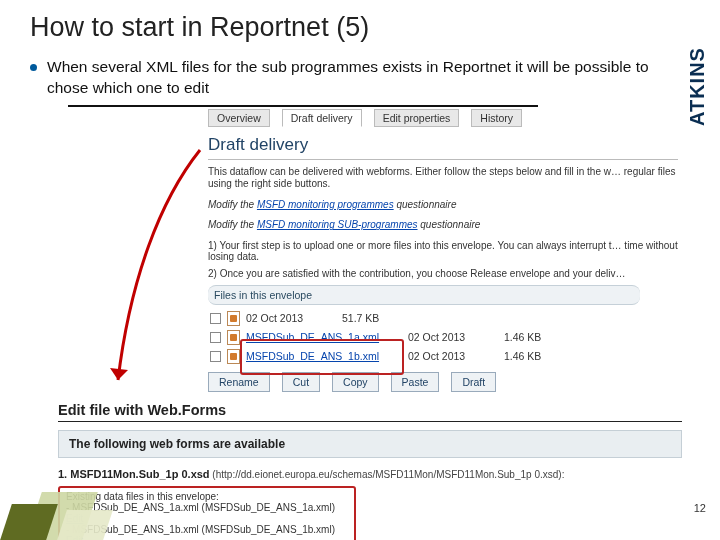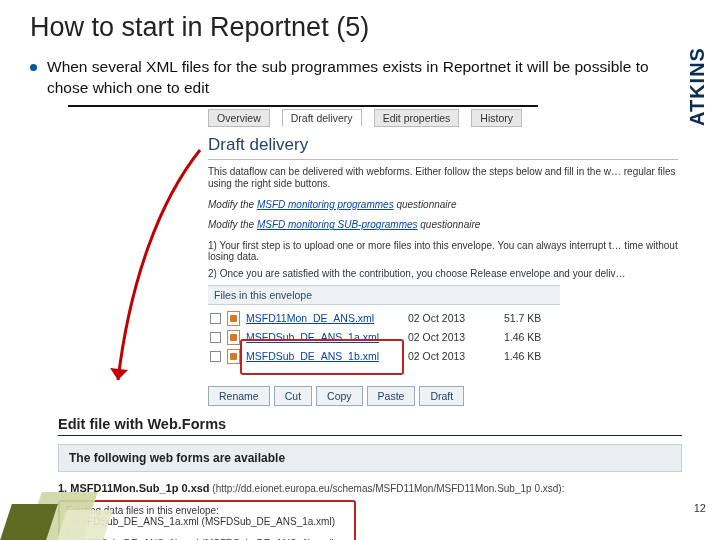--- a/index.html
+++ b/index.html
@@ -21,31 +21,31 @@
   .shot { margin: 2px 0 0 178px; width: 480px; font-size: 10.5px; color: #333; }
   .tabs { display: flex; gap: 12px; }
   .tab { background: #e8e8e8; border: 1px solid #bbb; padding: 2px 8px; font-size: 10.5px; }
   .tab.sel { background: #fff; border-bottom: 1px solid #fff; }
   .hdr { color: #246; font-size: 17px; margin: 8px 0 4px; }
   .underline { border-top: 1px solid #bbb; width: 470px; margin: 2px 0 6px; }
   .para { font-size: 10px; color: #333; margin: 4px 0 8px; line-height: 1.25; }
   .italic { font-style: italic; }
   .link { color: #0645ad; text-decoration: underline; cursor: pointer; }
   .steps { font-size: 10px; color: #333; margin: 6px 0; }
-  .files-hdr { background: #eef2f5; border-top: 1px solid #c5d0d8; border-bottom: 1px solid #c5d0d8; padding: 3px 6px; font-size: 10.5px; color: #2a4a60; width: 352px; margin-top: 6px; }
+  .files-hdr { background: #eef2f5; border-top: 1px solid #c5d0d8; border-bottom: 1px solid #c5d0d8; padding: 3px 6px; font-size: 10.5px; color: #2a4a60; width: 432px; margin-top: 6px; border-radius: 8px; }
   .files { margin: 4px 0 6px; }
   .file-row { display: flex; align-items: center; gap: 6px; font-size: 10.5px; color: #333; padding: 2px 2px; }
   .cb { width: 11px; height: 11px; border: 1px solid #888; background: #fff; display: inline-block; }
   .xml-ico { width: 13px; height: 15px; background: #fff; border: 1px solid #b85; position: relative; }
   .xml-ico::before { content: ""; position: absolute; left: 2px; top: 3px; width: 7px; height: 7px; background: #d27a2c; border-radius: 1px; }
   .filename { flex: 0 0 156px; }
   .filedate { flex: 0 0 90px; color: #333; }
   .filesize { flex: 0 0 52px; color: #333; }
   .highlight-box { position: absolute; border: 2px solid #b22; border-radius: 3px; pointer-events: none; }
-  .btn-row { display: flex; gap: 4px; margin-top: 20px; }
+  .btn-row { display: flex; gap: 12px; margin-top: 6px; }
   .btn { background: #eef2f5; border: 1px solid #9ab; color: #246; font-size: 10.5px; padding: 3px 10px; }
 
   
   .arrow { position: absolute; left: 100px; top: 140px; width: 110px; height: 260px; pointer-events: none; }
   .arrow svg { width: 100%; height: 100%; }
 
   .section2 { margin: 10px 0 0 28px; width: 624px; }
   .sec2-title { font-size: 14.5px; font-weight: 700; color: #222; margin-bottom: 3px; }
   .sec2-rule { border: none; border-top: 1px solid #222; width: 624px; margin-bottom: 8px; }
   .grey-bar { background: #e9eef1; border: 1px solid #c5cfd6; padding: 6px 10px; font-size: 12px; font-weight: 700; color: #222; }
@@ -87,21 +87,20 @@
     </div>
 
     <div class="steps">1) Your first step is to upload one or more files into this envelope. You can always interrupt t… time without losing data.</div>
     <div class="steps">2) Once you are satisfied with the contribution, you choose Release envelope and your deliv…</div>
 
     <div class="files-hdr">Files in this envelope</div>
     <div class="files">
       <div class="file-row">
         <span class="cb"></span>
         <span class="xml-ico"></span>
-        <span class="filename link">MSFD11Mon_DE_ANS.xml</span>
         <span class="filedate">02 Oct 2013</span>
         <span class="filesize">51.7 KB</span>
       </div>
       <div class="file-row">
         <span class="cb"></span>
         <span class="xml-ico"></span>
         <span class="filename link">MSFDSub_DE_ANS_1a.xml</span>
         <span class="filedate">02 Oct 2013</span>
         <span class="filesize">1.46 KB</span>
       </div>

